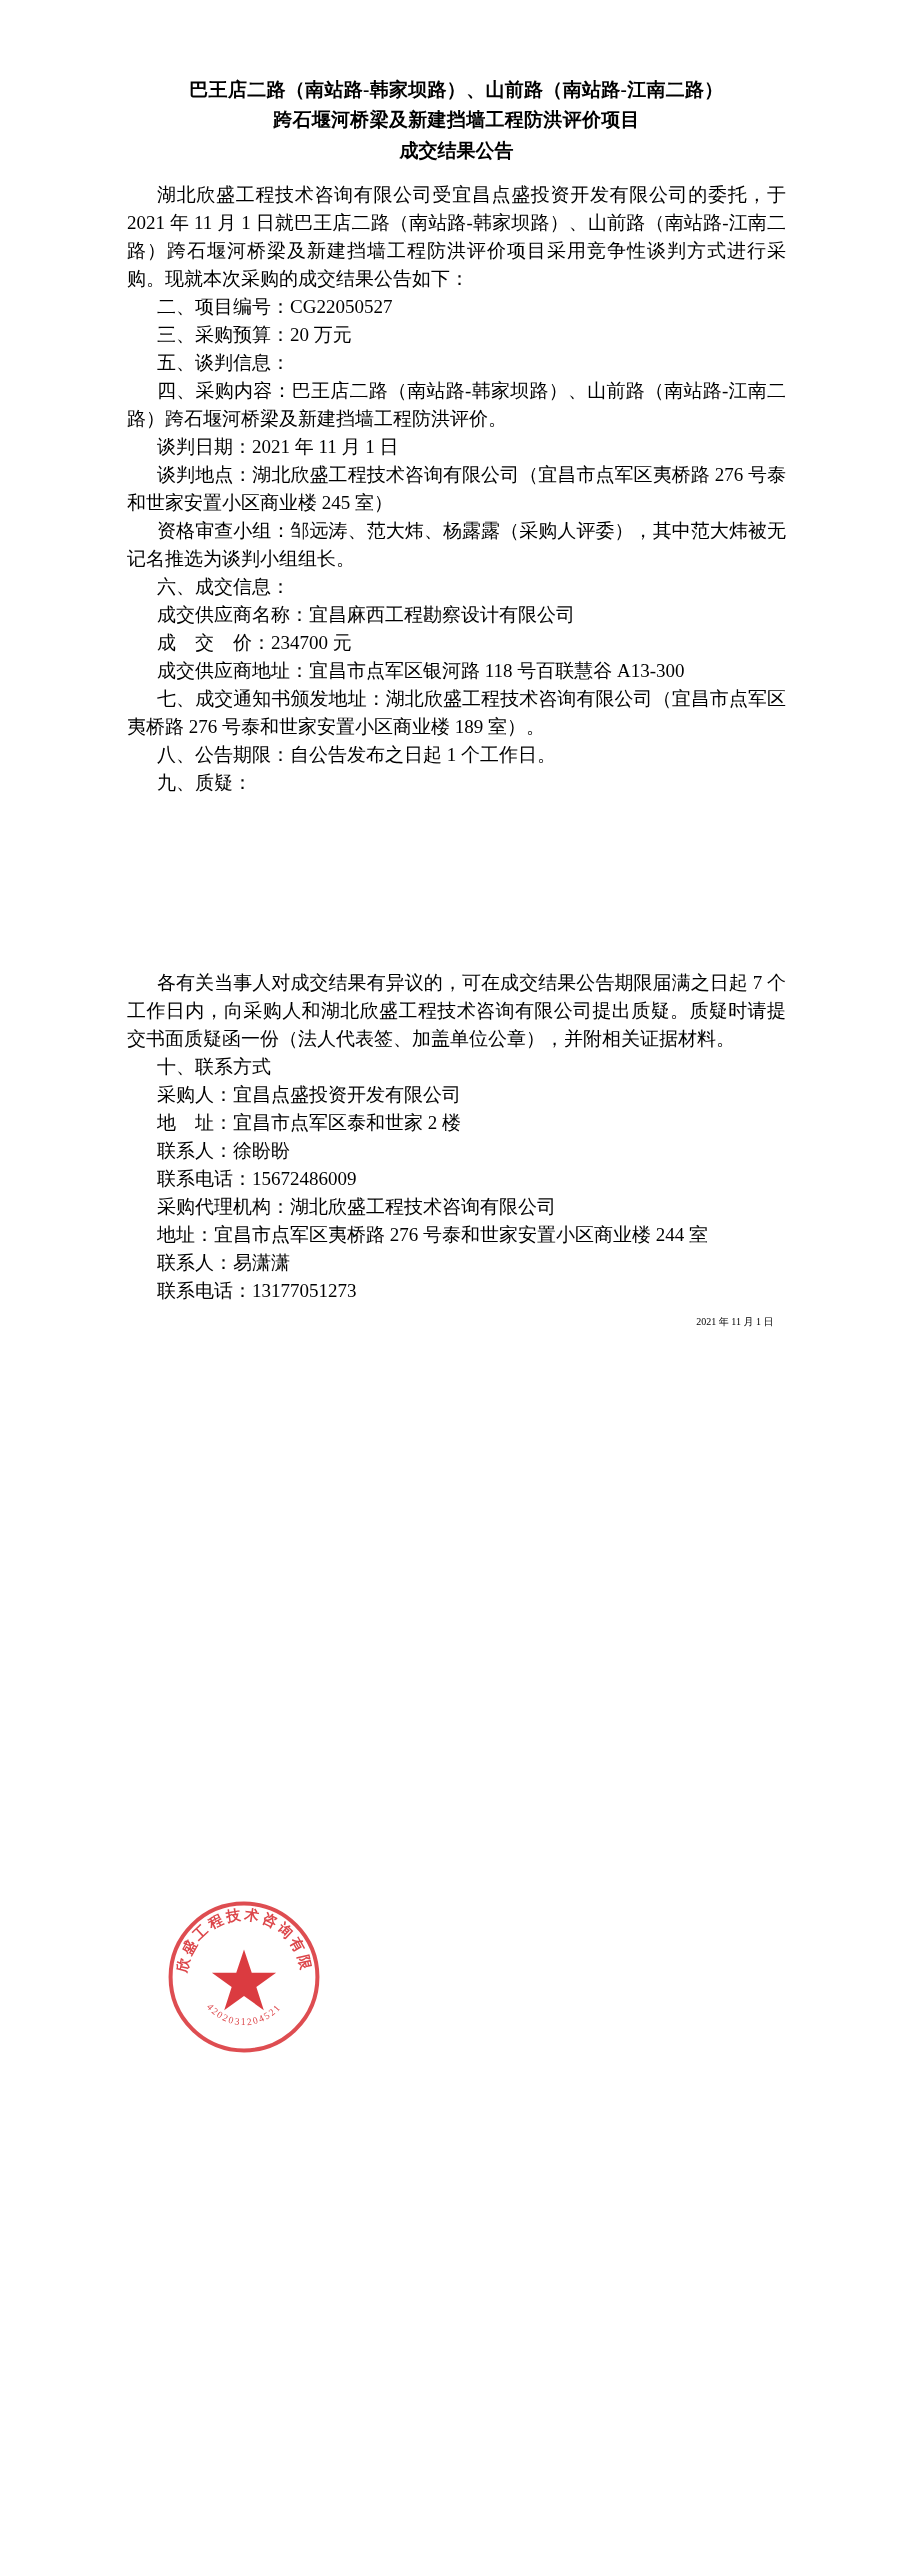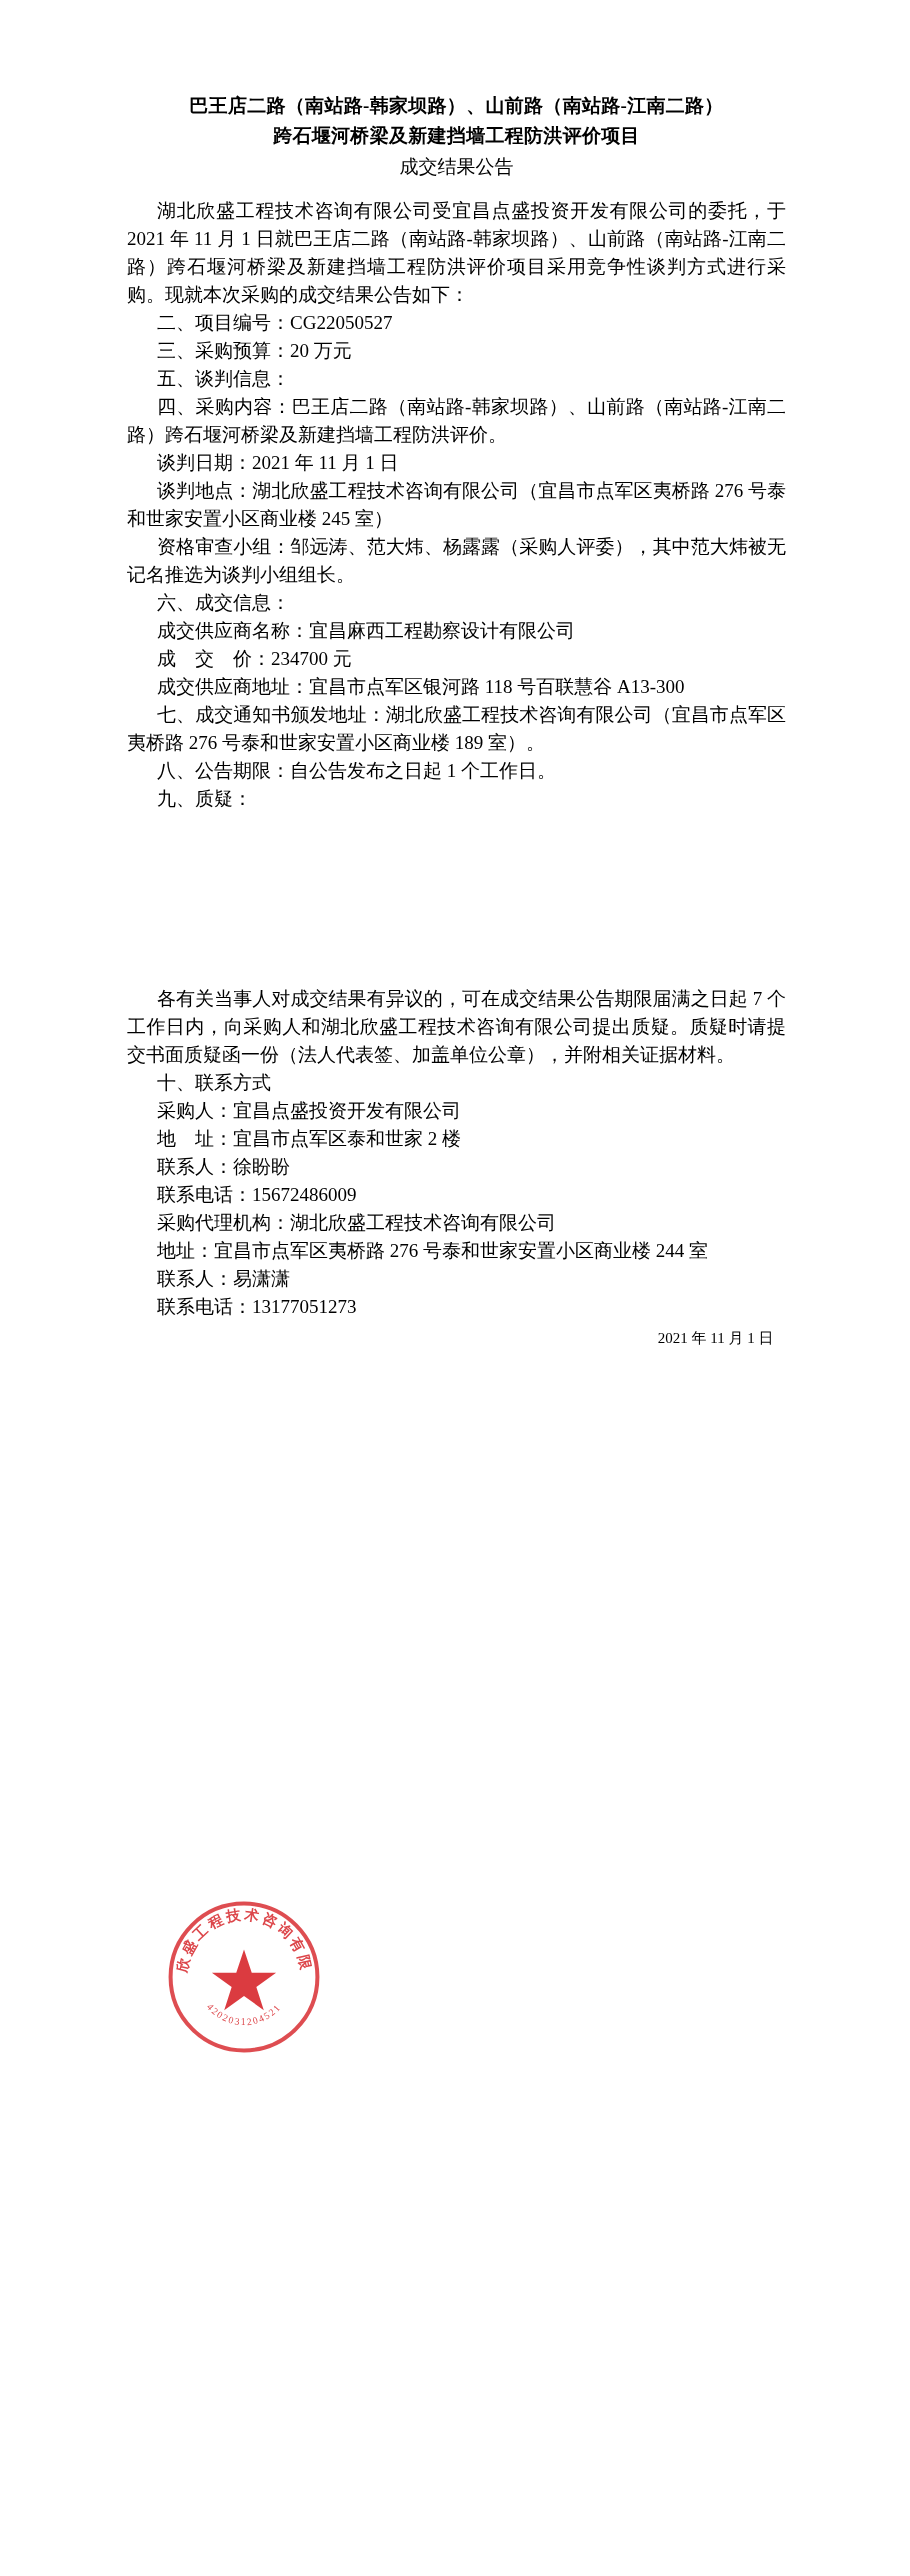--- a/index.html
+++ b/index.html
@@ -15,36 +15,36 @@
     position: relative;
     width: 910px;
     height: 2576px;
     margin: 0 auto;
     background: #ffffff;
     overflow: hidden;
   }
   .doc {
     position: absolute;
     left: 127px;
-    top: 91px;
+    top: 75px;
     width: 659px;
   }
   .title {
     text-align: center;
     font-weight: bold;
     font-size: 19px;
     line-height: 30px;
     letter-spacing: 0.3px;
   }
   .title .line {
     display: block;
   }
   .title-sub {
     text-align: center;
-    font-weight: normal;
+    font-weight: bold;
     font-size: 19px;
     line-height: 30px;
     margin-top: 1.1px;
   }
   .body-text {
     margin-top: 15px;
     font-size: 15px;
     line-height: 28px;
     text-align: justify;
   }
@@ -53,21 +53,21 @@
     text-indent: 30px;
     font-size: 19px;
     line-height: 28px;
     text-align: justify;
   }
   .spacer-blank {
     height: 172px;
   }
   .date-line {
     margin-top: 3.4px;
-    font-size: 15px;
+    font-size: 10px;
     line-height: 28px;
     text-align: right;
     padding-right: 12.6px;
   }
   
   .seal {
     position: absolute;
     left: 166px;
     top: 1899px;
     width: 156px;

